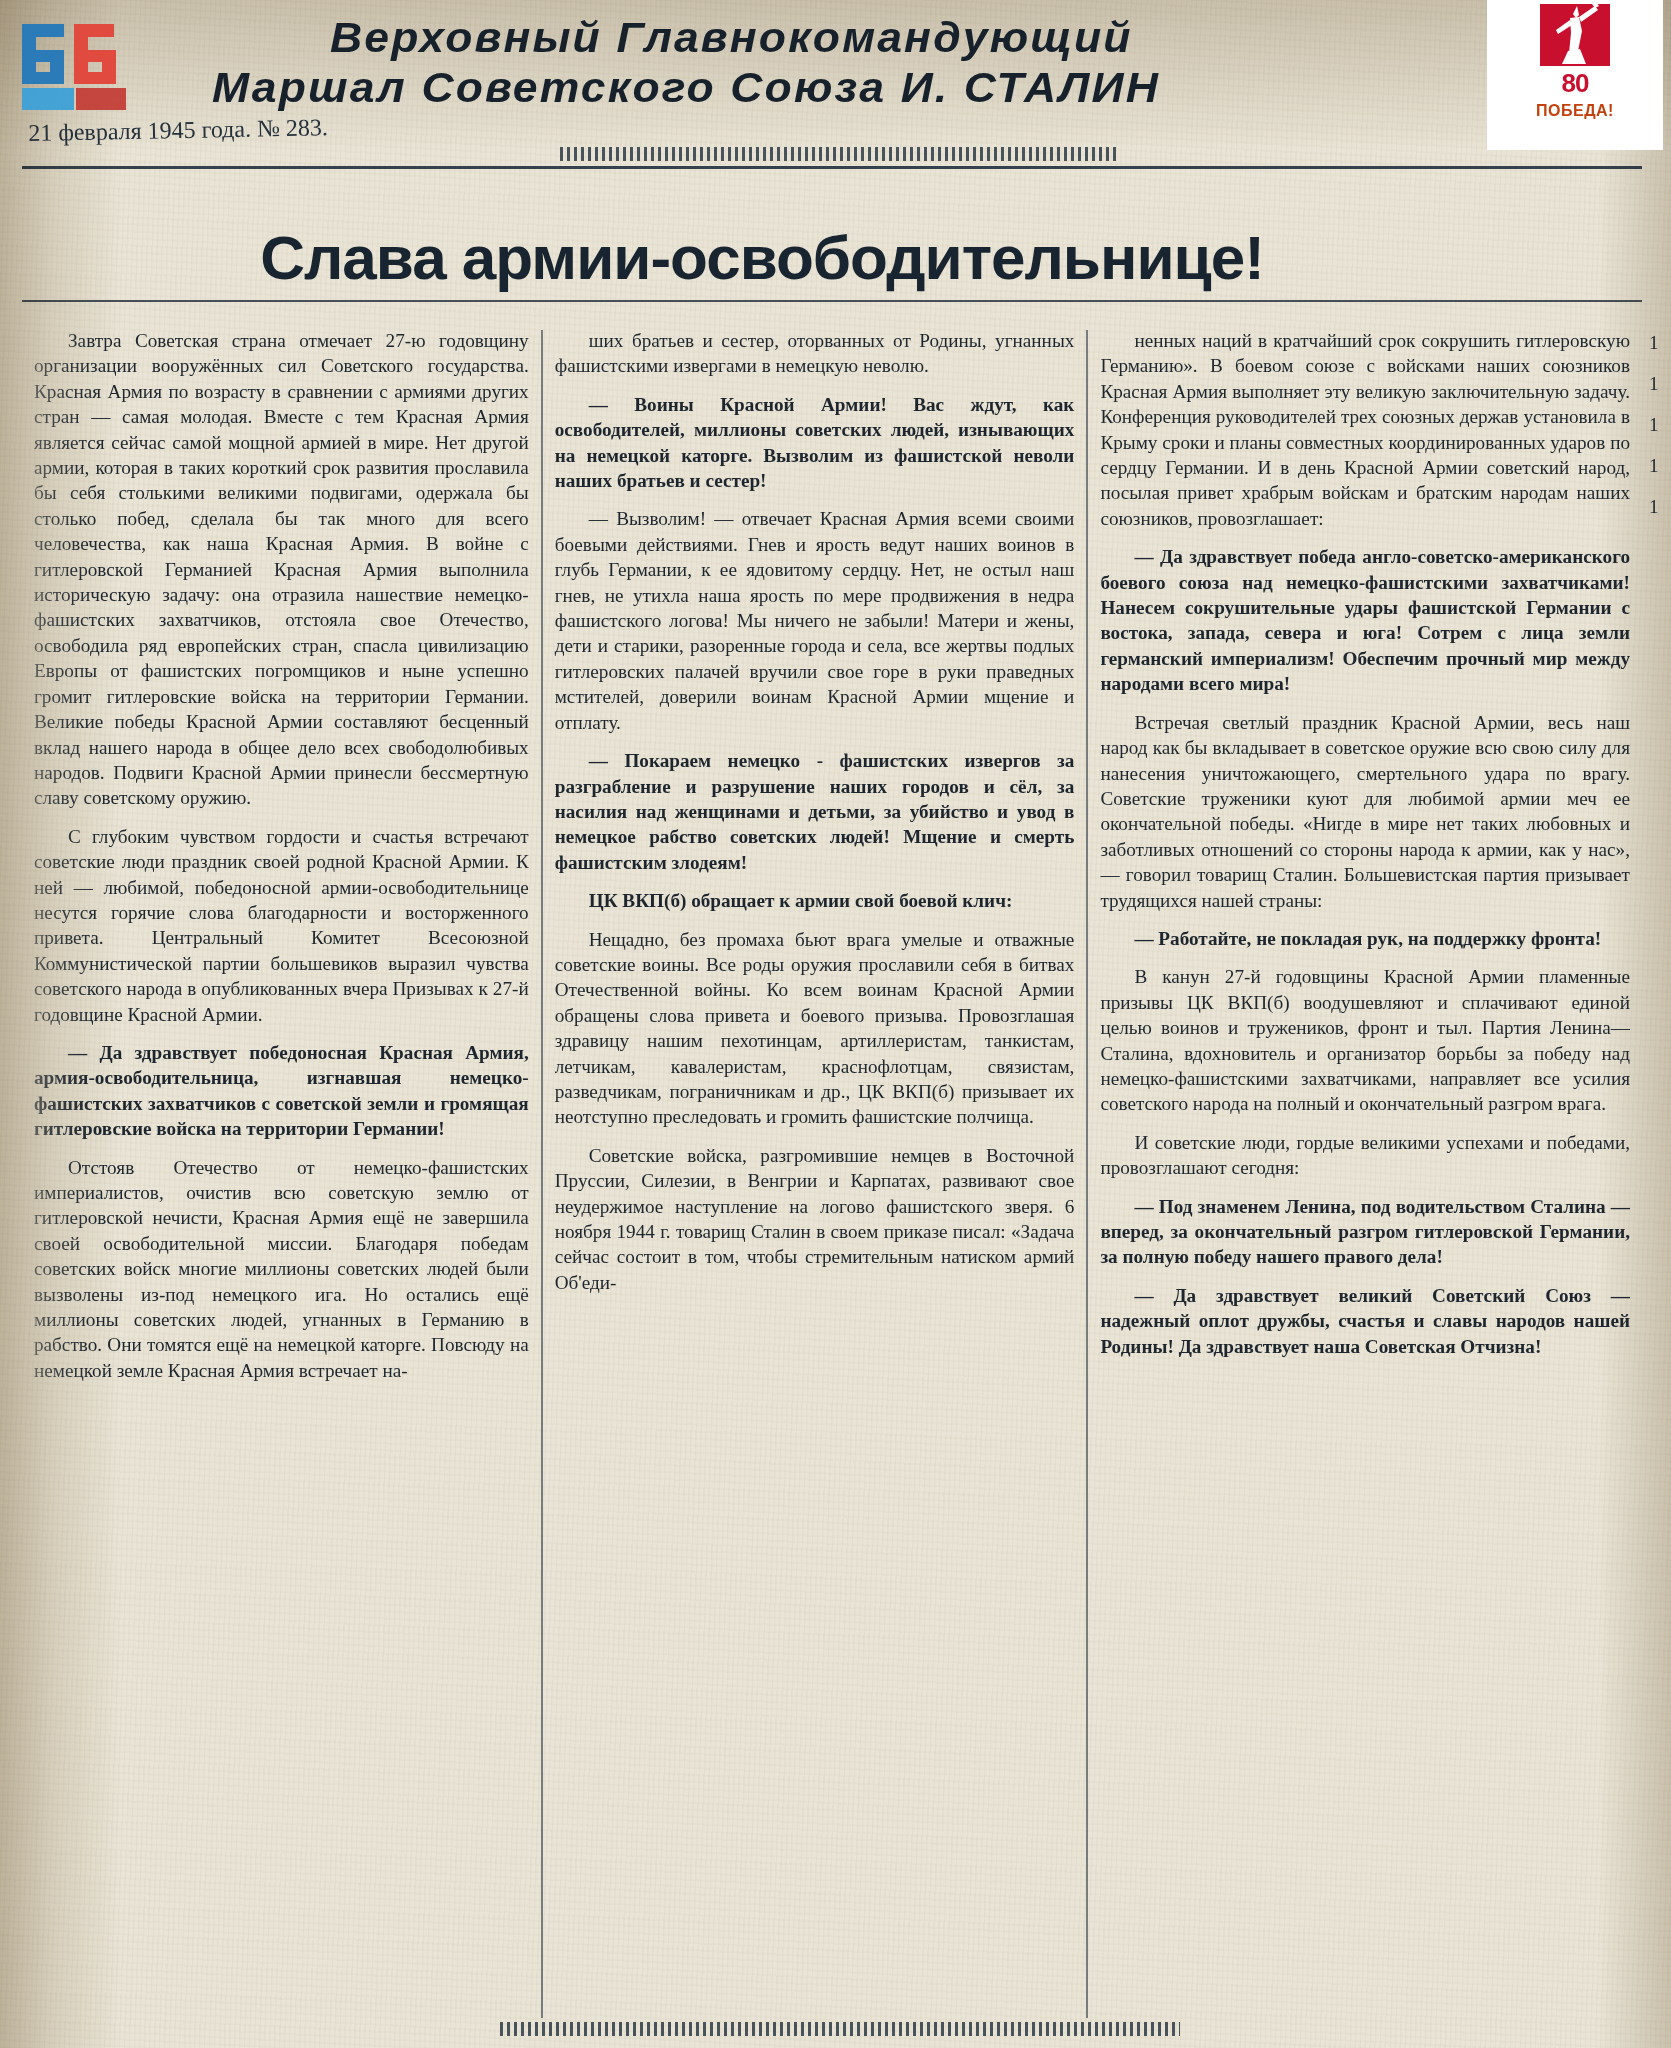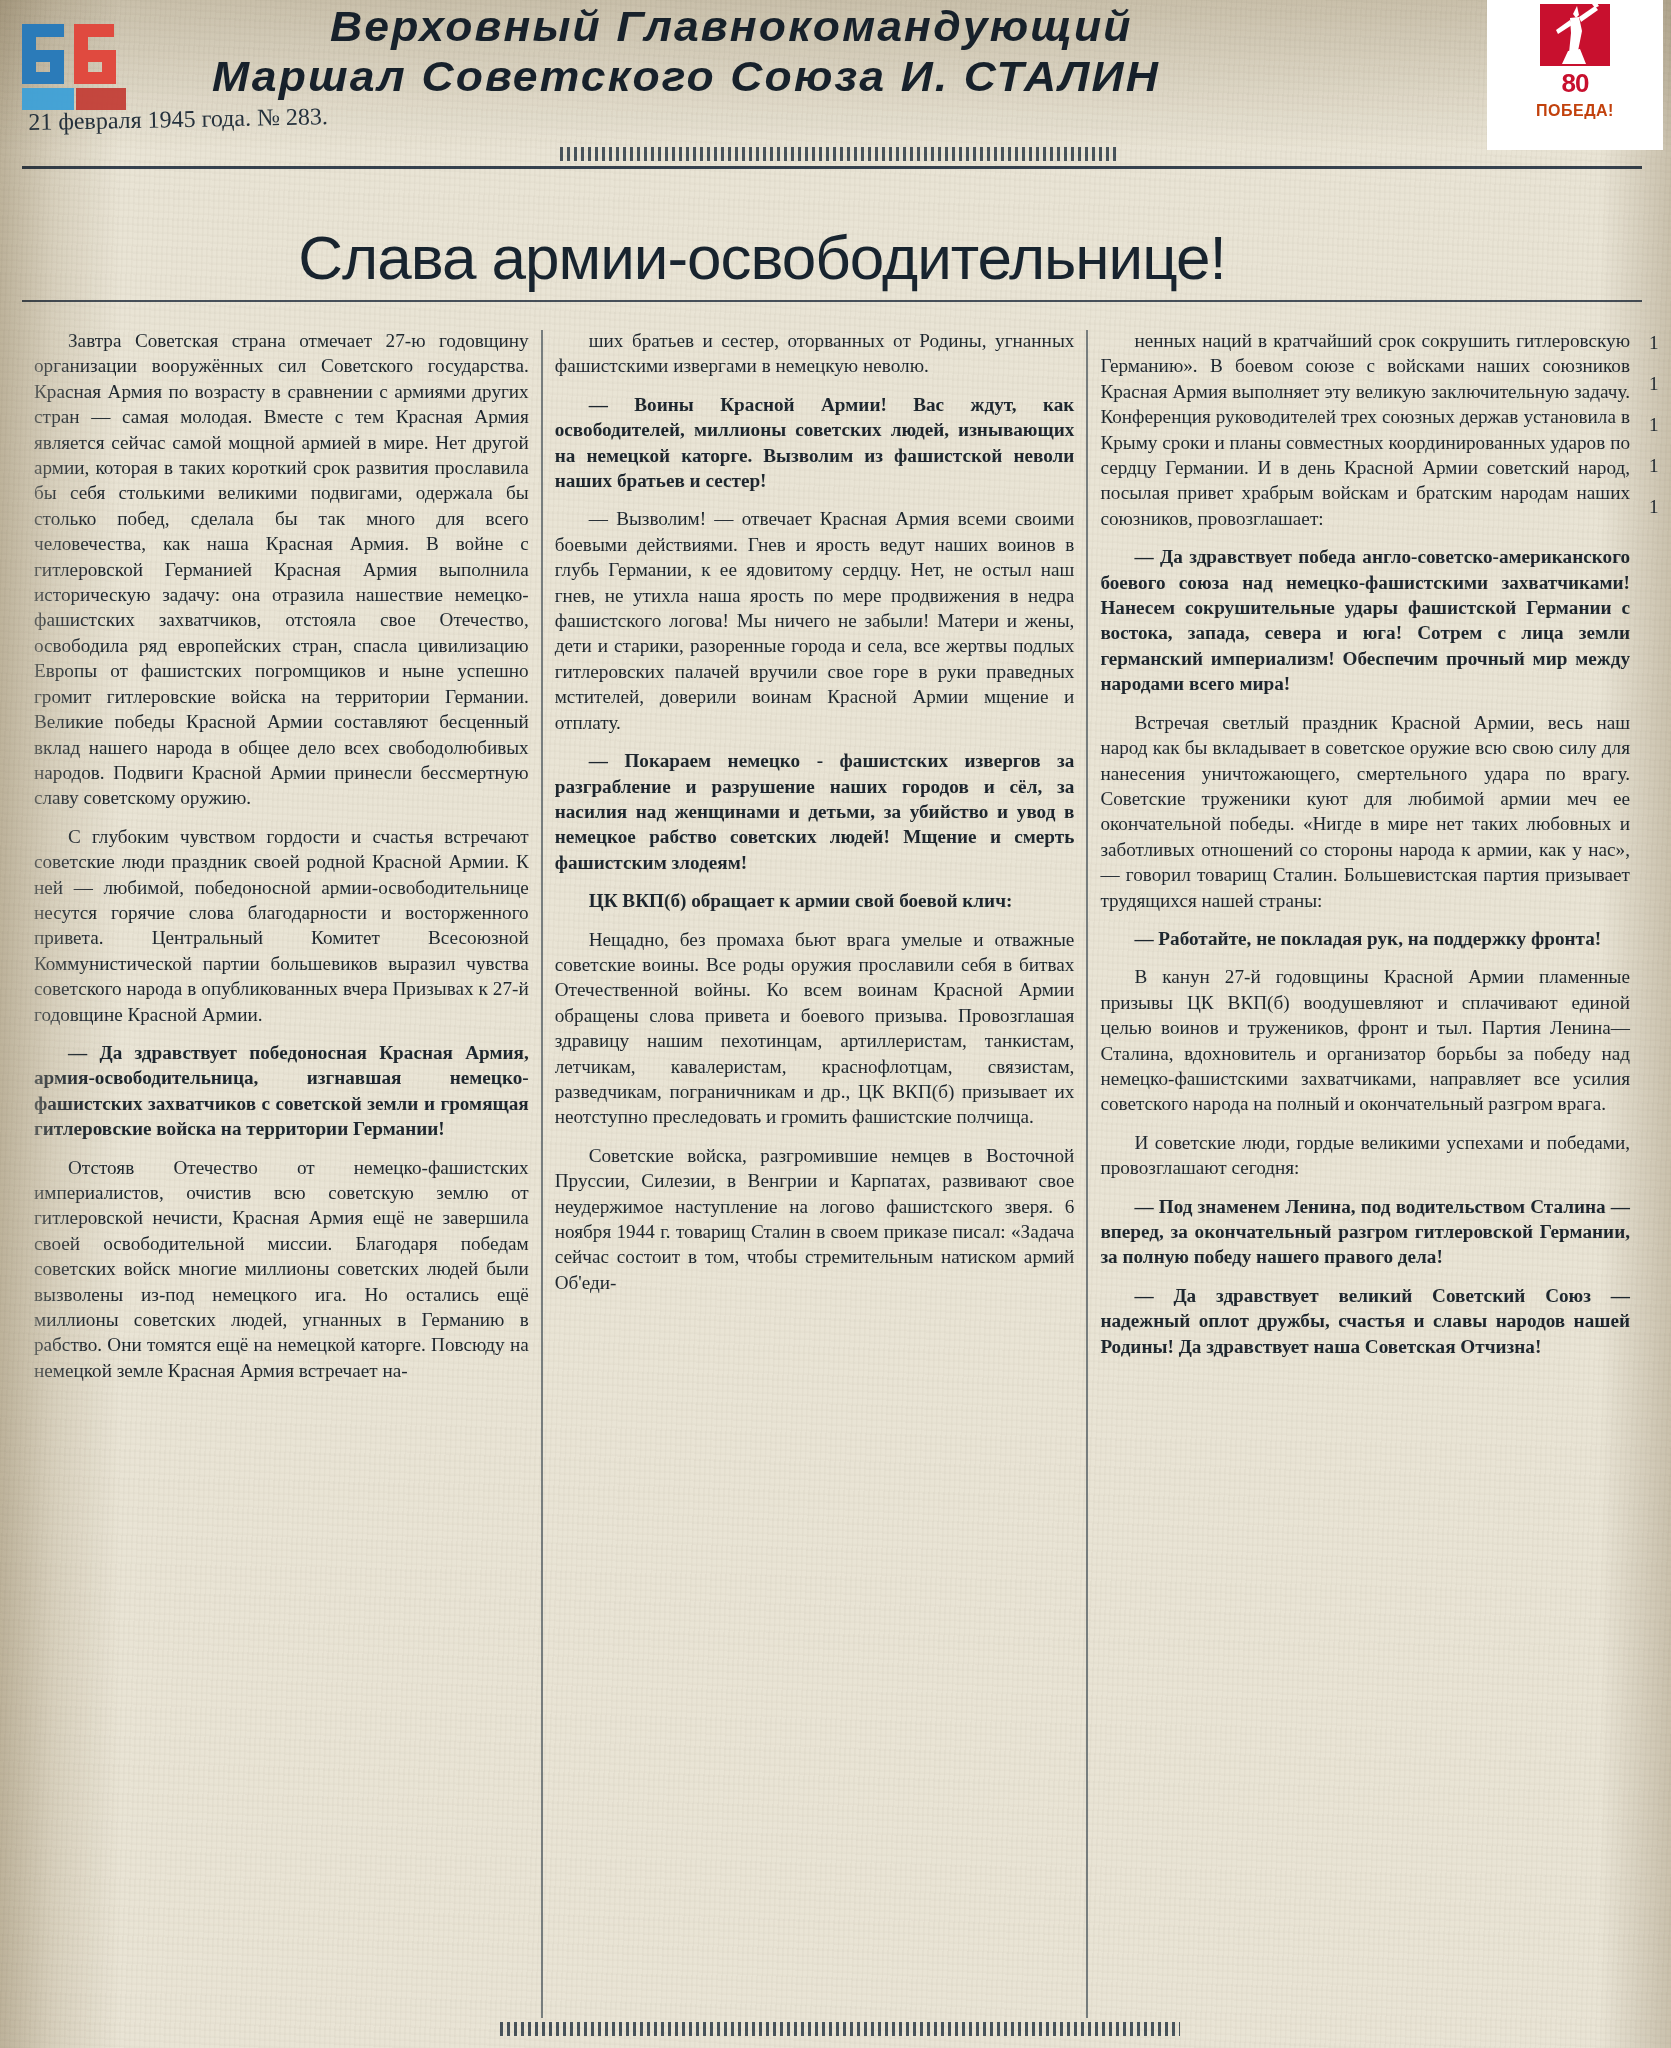--- a/index.html
+++ b/index.html
@@ -105,21 +105,21 @@
     font-family: "Liberation Sans", sans-serif;
     font-weight: bold;
     font-size: 16px;
     color: #c2410c;
     letter-spacing: .5px;
   }
 
   
   #masthead {
     position: absolute;
-    left: 0; top: 5px;
+    left: 0; top: 16px;
     width: 1512px;
     height: 160px;
     z-index: 5;
   }
   .mast-line {
     position: absolute;
     font-family: "Liberation Sans", sans-serif;
     font-weight: bold;
     font-style: italic;
     color: #17212b;
@@ -176,21 +176,21 @@
     opacity: .85;
   }
 
   
   #headline {
     position: absolute;
     left: 0; top: 180px;
     width: 1524px;
     text-align: center;
     font-family: "Liberation Sans", sans-serif;
-    font-weight: normal;
+    font-weight: bold;
     font-size: 62px;
     letter-spacing: -1px;
     color: #18242f;
     z-index: 5;
     white-space: nowrap;
   }
 
   
   #cols {
     position: absolute;

